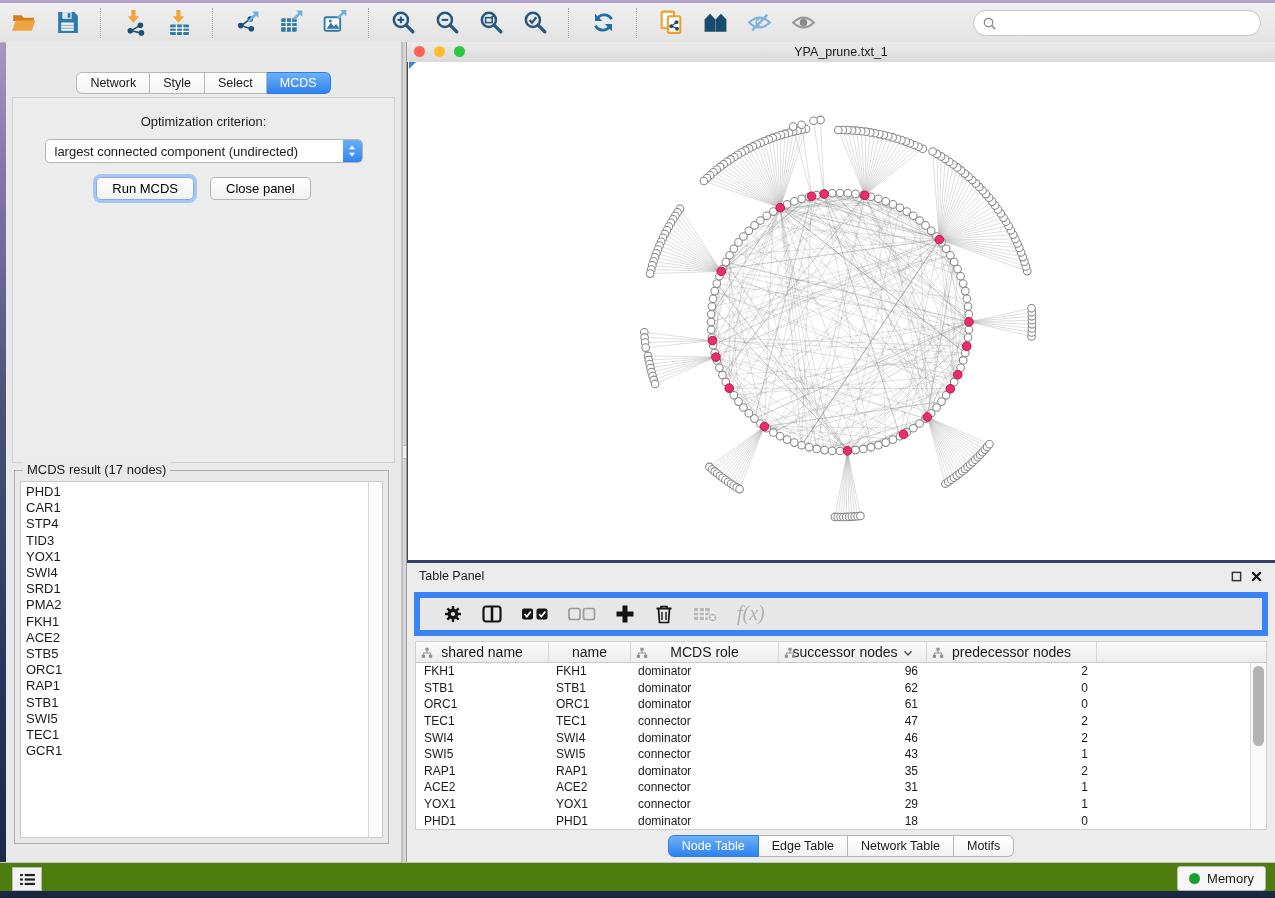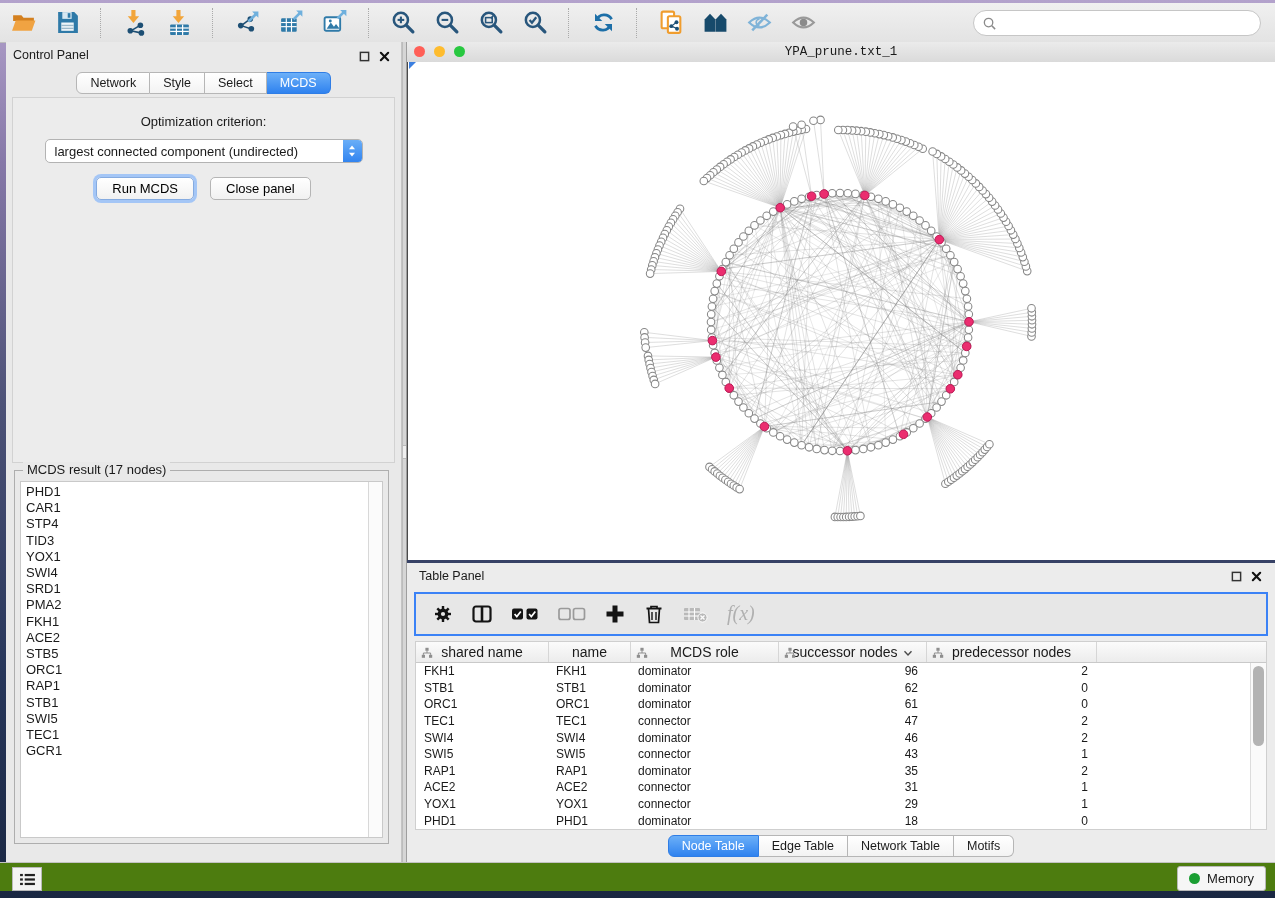--- a/index.html
+++ b/index.html
@@ -47,33 +47,33 @@
   .mcds-group{position:absolute;left:8px;right:12px;top:428px;height:372px;border:1px solid #aeaeae;padding-left:24px;}
   .mcds-legend{position:absolute;left:8px;top:-9px;background:#e9e9e9;padding:0 4px;font-size:13px;}
   .mcds-list{position:absolute;left:5px;right:5px;top:10px;bottom:5px;background:#fff;border:1px solid #c9c9c9;}
   .mcds-scroll{position:absolute;right:0;top:0;bottom:0;width:13px;background:#fbfbfb;border-left:1px solid #d8d8d8;}
   .items{position:absolute;left:0;top:2px;right:14px;}
   .list-item{font-size:13px;line-height:16.2px;padding-left:5px;}
   
   .vsplit{left:402px;top:42px;width:5px;height:820px;background:#d6d6d6;border-left:1px solid #bcbcbc;border-right:1px solid #9e9e9e;box-sizing:border-box;}
   .vsplit .handle{position:absolute;left:0;right:0;top:403px;height:12px;background:#efefef;border:1px solid #bbb;border-left:none;border-right:none;}
   
-  .netpanel{left:407px;top:42px;width:868px;height:518px;font-family:Liberation Mono, monospace;}
+  .netpanel{left:407px;top:42px;width:868px;height:518px;}
   .net-titlebar{position:absolute;left:0;top:0;right:0;height:20px;background:linear-gradient(#ebebeb,#dadada);
     border-bottom:1px solid #b0b0b0;}
   .tlights{position:absolute;left:7px;top:4px;display:flex;gap:9px;}
   .tlight{width:11px;height:11px;border-radius:50%;}
   .net-title{position:absolute;left:0;right:0;top:3px;text-align:center;font-size:12.5px;}
   .net-canvas{position:absolute;left:0;top:20px;right:0;bottom:0;background:#fff;border-left:1px solid #4a4a4a;box-sizing:border-box;}
   .focus-tri{position:absolute;left:1px;top:0;width:0;height:0;border-top:7px solid #3b7fe0;border-right:7px solid transparent;}
   
   .tpanel{left:407px;top:563px;width:868px;height:299px;background:#ececec;}
   .tp-title{position:absolute;left:12px;top:6px;font-size:12.5px;}
-  .tt-bar{position:absolute;left:7px;right:7px;top:29px;height:44px;background:#e7e7e7;border:2px solid #3b82f6;
-    display:flex;align-items:center;gap:17px;padding-left:16px;box-sizing:border-box;}
+  .tt-bar{position:absolute;left:7px;right:7px;top:29px;height:44px;background:#e7e7e7;border:6px solid #3b82f6;
+    display:flex;align-items:center;gap:17px;padding-left:22px;box-sizing:border-box;}
   .tt-btn{display:flex;align-items:center;justify-content:center;height:26px;}
   .tt-btn svg{height:24px;}
   .tt-btn.disabled{opacity:.9;}
   .tbl{position:absolute;left:8px;right:8px;top:78px;bottom:32px;background:#fff;border:1px solid #cfcfcf;box-sizing:border-box;}
   .tbl-head{display:flex;height:20px;background:linear-gradient(#fbfbfb,#ececec);border-bottom:1px solid #c9c9c9;}
   .th{position:relative;display:flex;align-items:center;justify-content:center;font-size:14px;border-left:1px solid #d6d6d6;box-sizing:border-box;gap:5px;}
   .th:first-child{border-left:none;}
   .th .shared-ic{position:absolute;left:5px;top:4px;width:12px;height:12px;}
   .tbl-rows{position:absolute;left:0;right:15px;top:21px;bottom:0;overflow:hidden;}
   .tr{display:flex;height:16.6px;align-items:center;}
@@ -255,33 +255,20 @@
   <div class="search-wrap">
     <svg viewBox="0 0 16 16">
         <circle cx="7" cy="7" r="4.5" fill="none" stroke="#8a8a8a" stroke-width="1.4"></circle>
         <line x1="10.5" y1="10.5" x2="14" y2="14" stroke="#8a8a8a" stroke-width="1.6"></line>
       </svg>
     <input placeholder="" style="">
   </div>
 </div>
 
 <div class="abs cpanel">
-  <div class="cp-header">
-    <div class="cp-title">Control Panel</div>
-    <div class="mini-btn" style="right:30px;">
-      <svg viewBox="0 0 12 12">
-          <rect x="1.5" y="1.5" width="9" height="9" fill="none" stroke="#333" stroke-width="1.6"></rect>
-        </svg>
-      </div>
-    <div class="mini-btn" style="right:10px;">
-      <svg viewBox="0 0 12 12">
-          <path d="M2 2l8 8M10 2l-8 8" stroke="#111" stroke-width="2.3" stroke-linecap="round"></path>
-        </svg>
-      </div>
-  </div>
   <div class="cp-tabs">
       <span class="seg">Network</span>
       <span class="seg">Style</span>
       <span class="seg">Select</span>
       <span class="seg sel">MCDS</span>
     </div>
   <div class="cp-content">
     <div class="opt-label">Optimization criterion:</div>
     <div class="select">
       <span class="val">largest connected component (undirected)</span>

